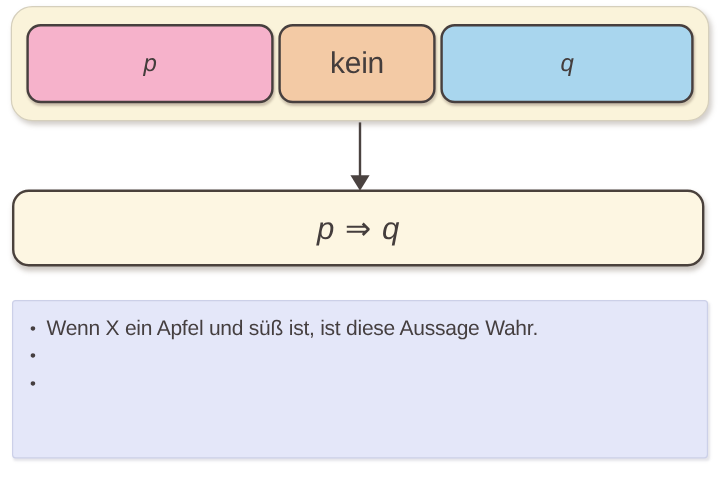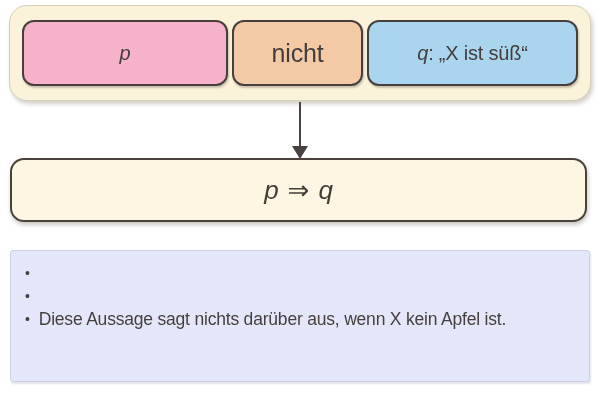--- a/index.html
+++ b/index.html
@@ -116,49 +116,48 @@
 </head>
 <body>
 
 <div>
 
   <section class="premise-group">
     <div class="pill pill-p">
       <span class="var">p</span>
     </div>
     <div class="pill pill-conn">
-      <span>nicht</span>
+      <span>kein</span>
     </div>
     <div class="pill pill-q">
       <span class="var">q</span>
-        <span>: „X ist süß“</span>
     </div>
   </section>
 
   <div>
     <div class="arrow-line"></div>
     <div class="arrow-head"></div>
   </div>
 
   <section class="implication-box">
     <span class="formula">
       <span class="var">p</span>
       <span class="op">⇒</span>
       <span class="var">q</span>
     </span>
   </section>
 
   <section class="notes-box">
     <ul>
       <li>
         <span class="dot">•</span>
+        <span>Wenn X ein Apfel und süß ist, ist diese Aussage Wahr.</span>
       </li>
       <li>
         <span class="dot">•</span>
       </li>
       <li>
         <span class="dot">•</span>
-        <span>Diese Aussage sagt nichts darüber aus, wenn X kein Apfel ist.</span>
       </li>
     </ul>
   </section>
 
 </div>
 
 </body></html>

